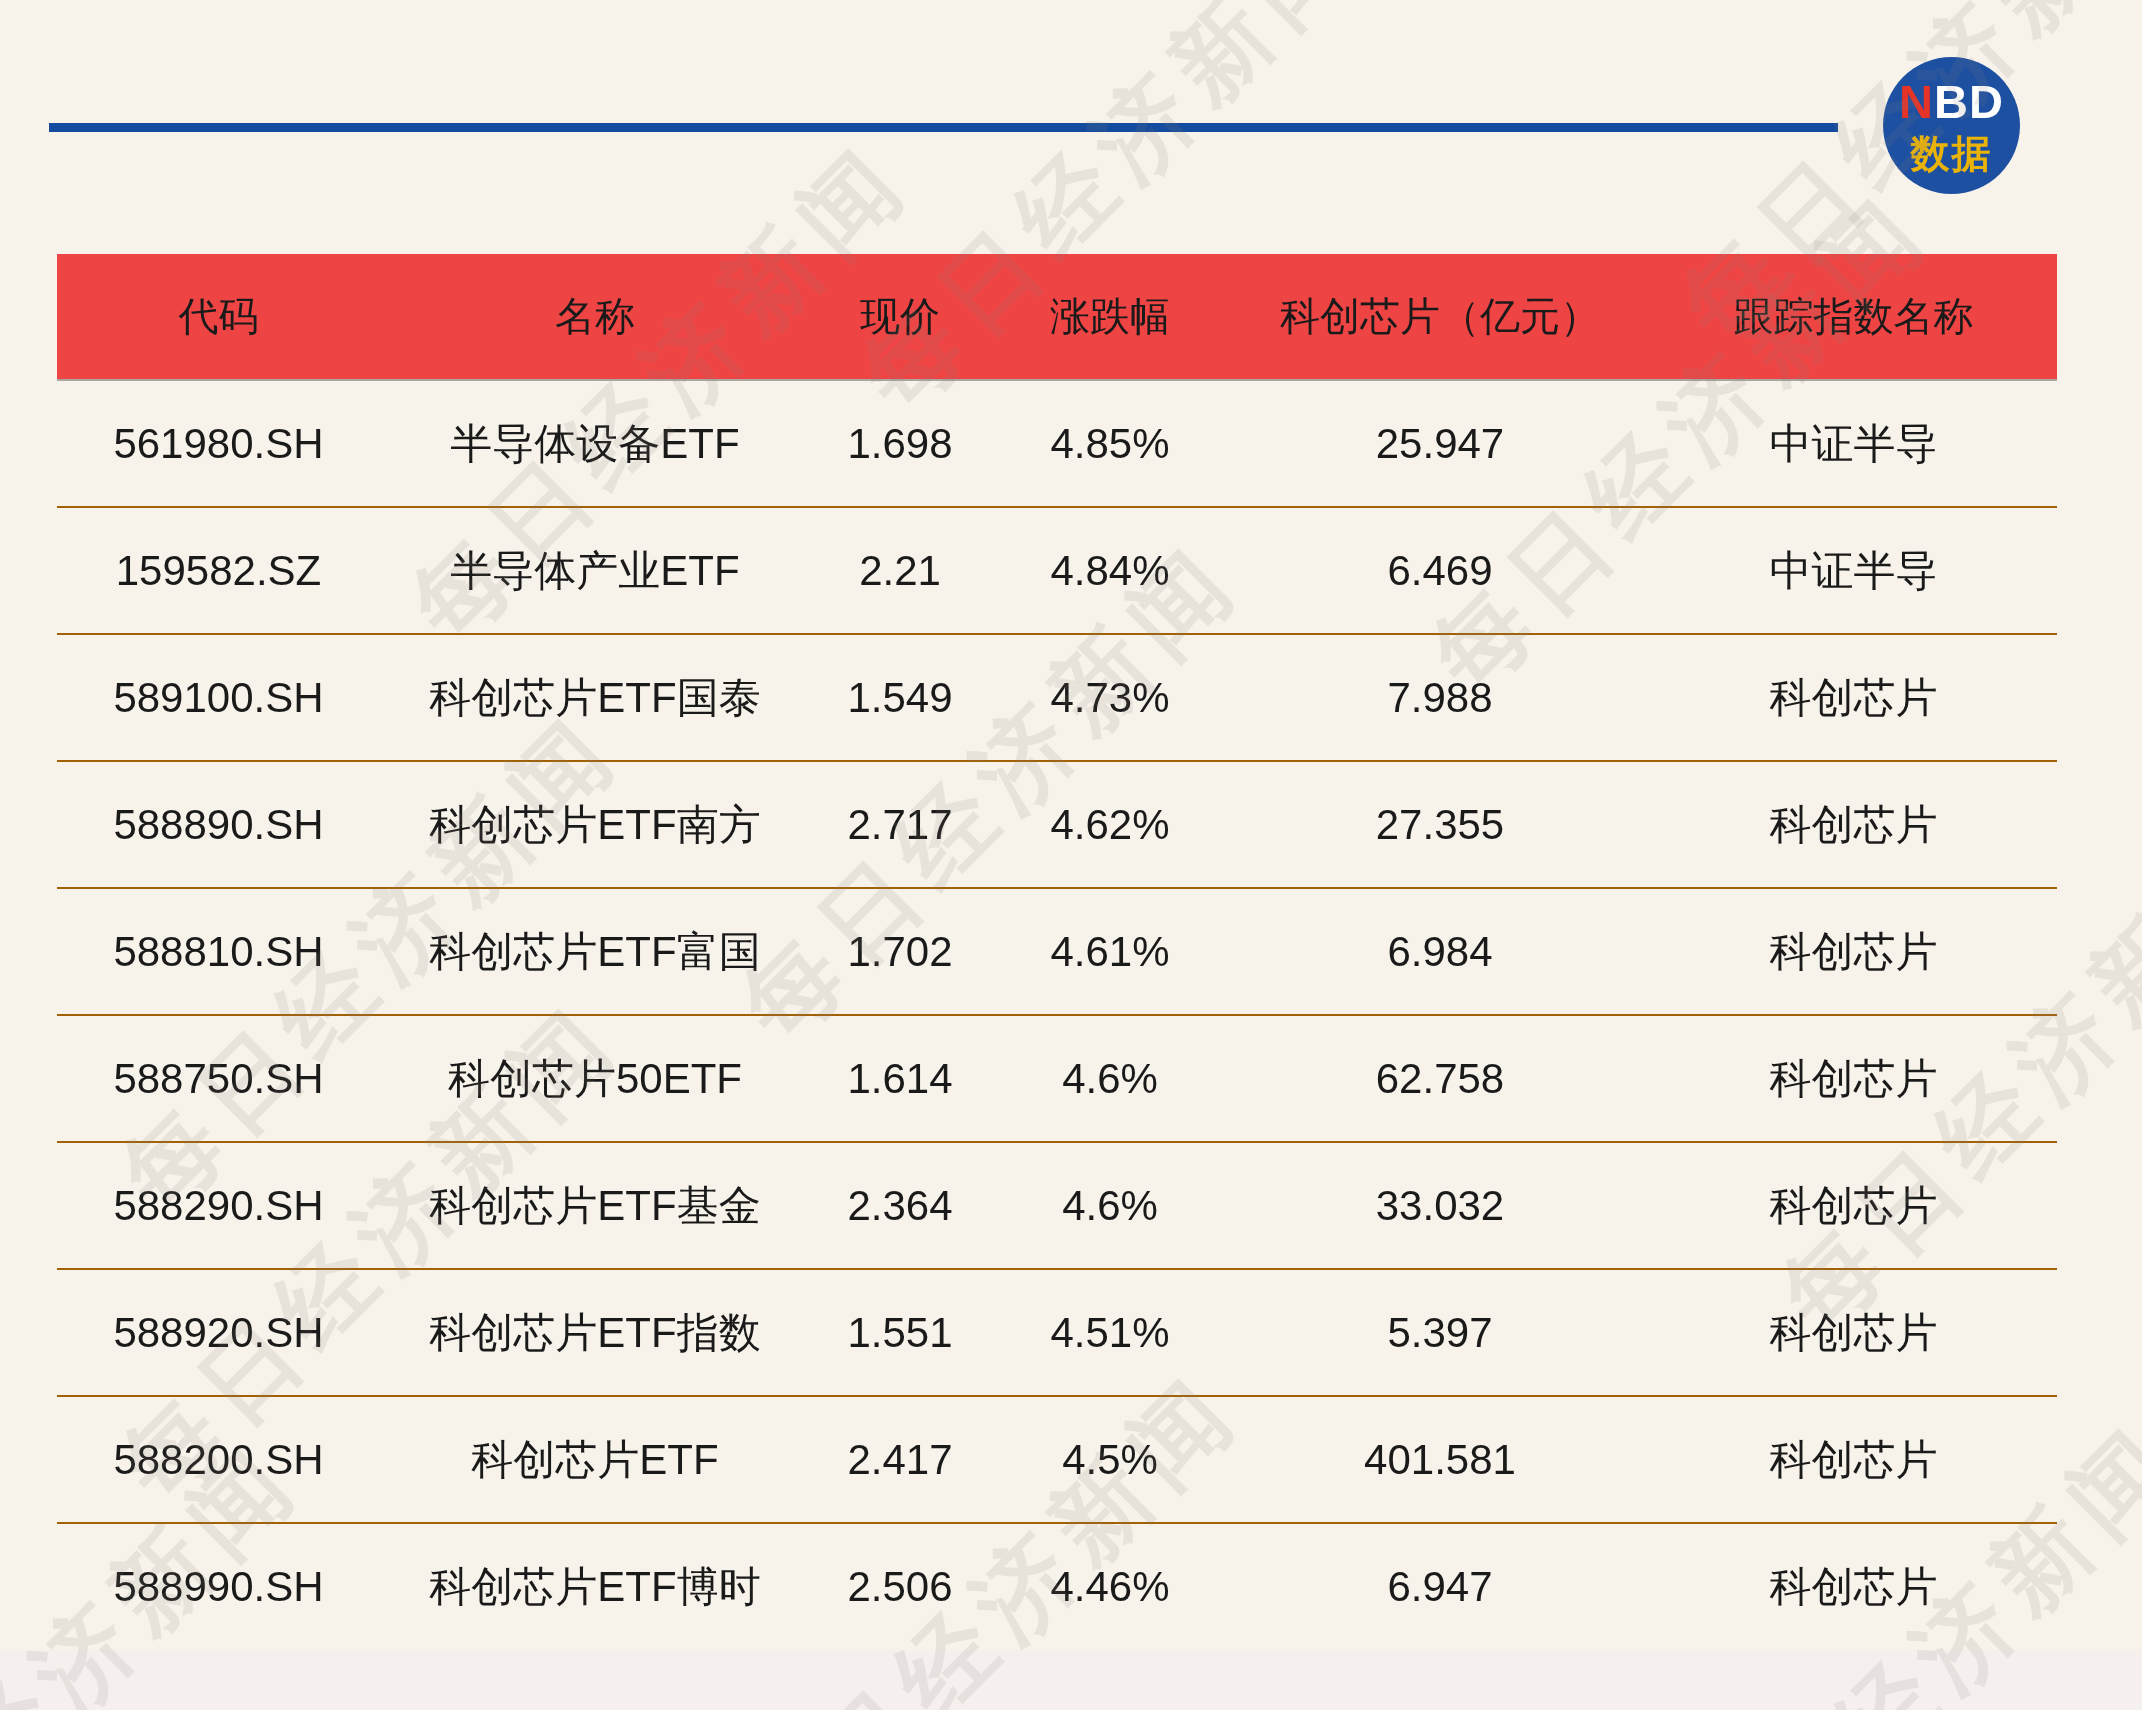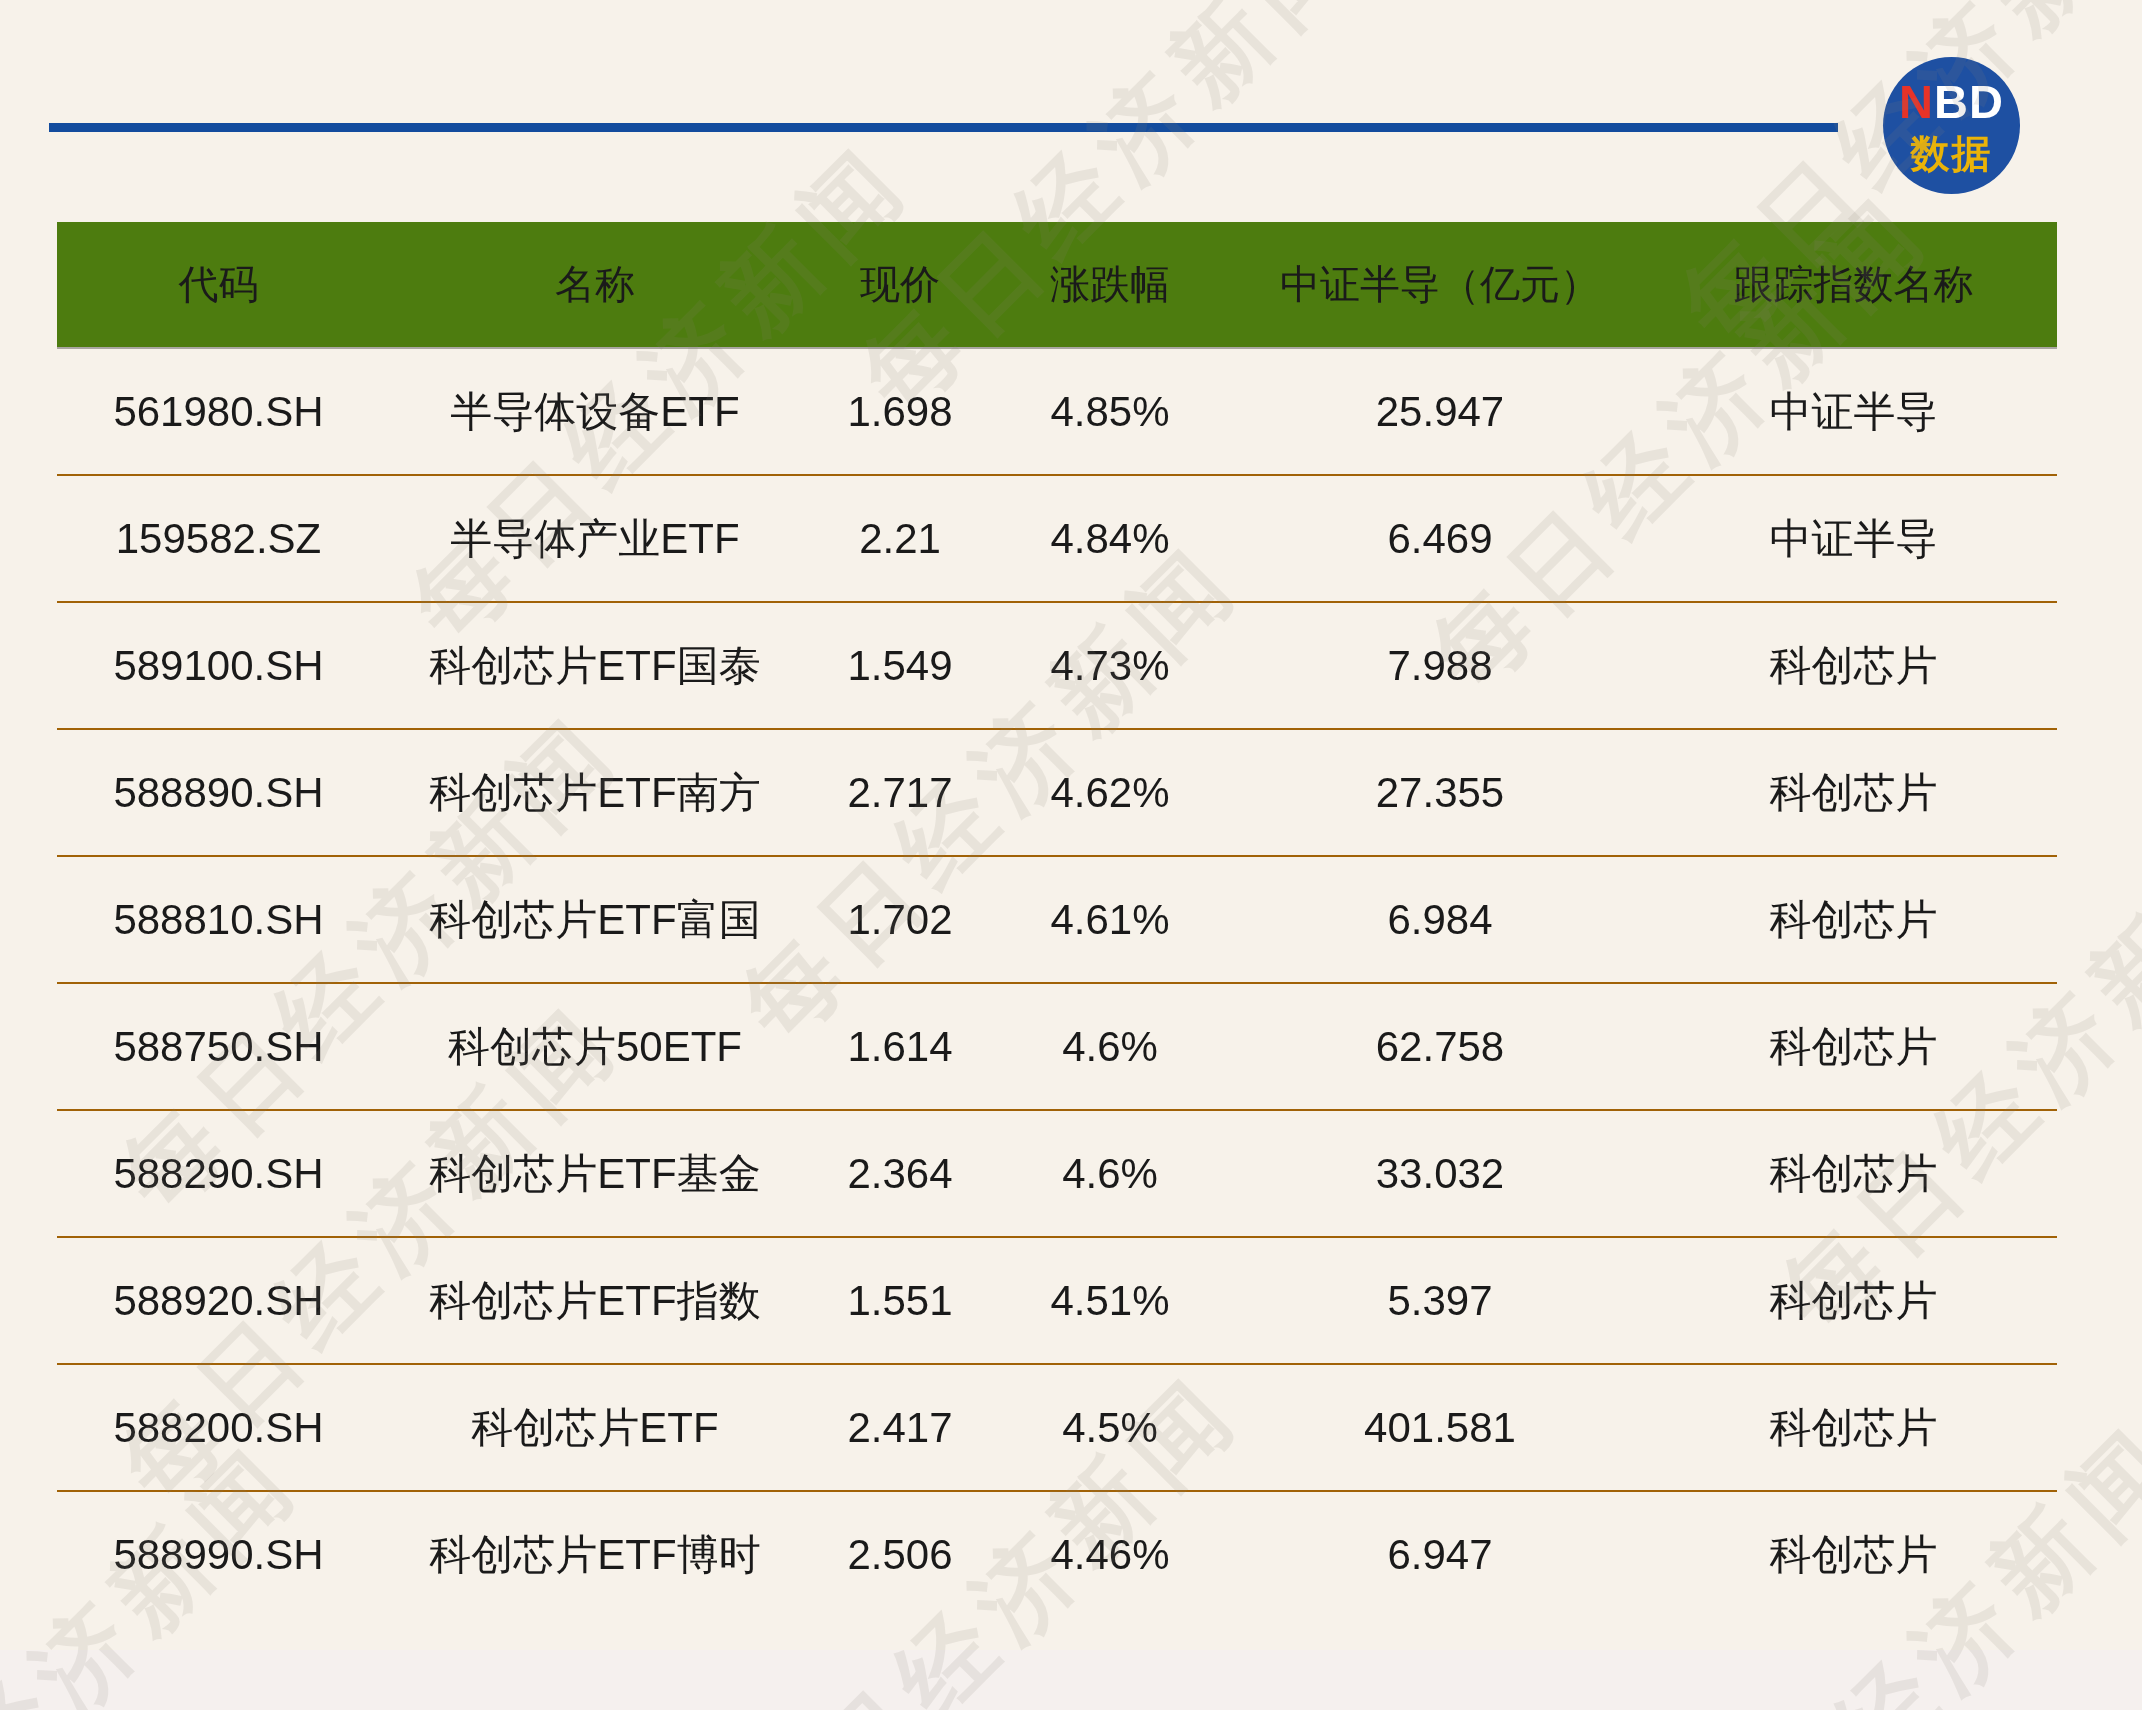--- a/index.html
+++ b/index.html
@@ -30,21 +30,21 @@
   .logo-l1 { font-size:47px; font-weight:bold; color:#ffffff; letter-spacing:1px; }
   .logo-l1 .n-red { color:#e63328; }
   .logo-l2 { font-size:39px; font-weight:bold; color:#eab308; margin-top:9px; letter-spacing:2px; }
 
   
   .table { position:absolute; left:57px; top:222px; width:2000px; }
   .trow {
     display:flex; height:125px; align-items:center;
     border-bottom:2px solid #a16207;
   }
-  .trow.header { background:#4d7c0f; border-bottom:2px solid #a9a6a1; }
+  .trow.header { background:#ef4444; border-bottom:2px solid #a9a6a1;margin-top:32px; }
   .trow:last-child { border-bottom:none; }
   .cell { text-align:center; font-size:42px; }
   .trow.header .cell { font-size:40px; }
   .c1 { width:323px; } .c2 { width:430px; } .c3 { width:180px; }
   .c4 { width:240px; } .c5 { width:420px; } .c6 { width:407px; }
 
   
   .footer-band {
     position:absolute; left:0; top:1650px; width:2142px; height:60px;
     background:#f5f0ee;
@@ -71,21 +71,21 @@
     <div class="logo-l2">数据</div>
   </div>
 
   <div class="table">
 
     <div class="trow header">
       <div class="cell c1">代码</div>
       <div class="cell c2">名称</div>
       <div class="cell c3">现价</div>
       <div class="cell c4">涨跌幅</div>
-      <div class="cell c5">中证半导（亿元）</div>
+      <div class="cell c5">科创芯片（亿元）</div>
       <div class="cell c6">跟踪指数名称</div>
     </div>
 
     <div class="trow">
       <div class="cell c1">561980.SH</div>
       <div class="cell c2">半导体设备ETF</div>
       <div class="cell c3">1.698</div>
       <div class="cell c4">4.85%</div>
       <div class="cell c5">25.947</div>
       <div class="cell c6">中证半导</div>

